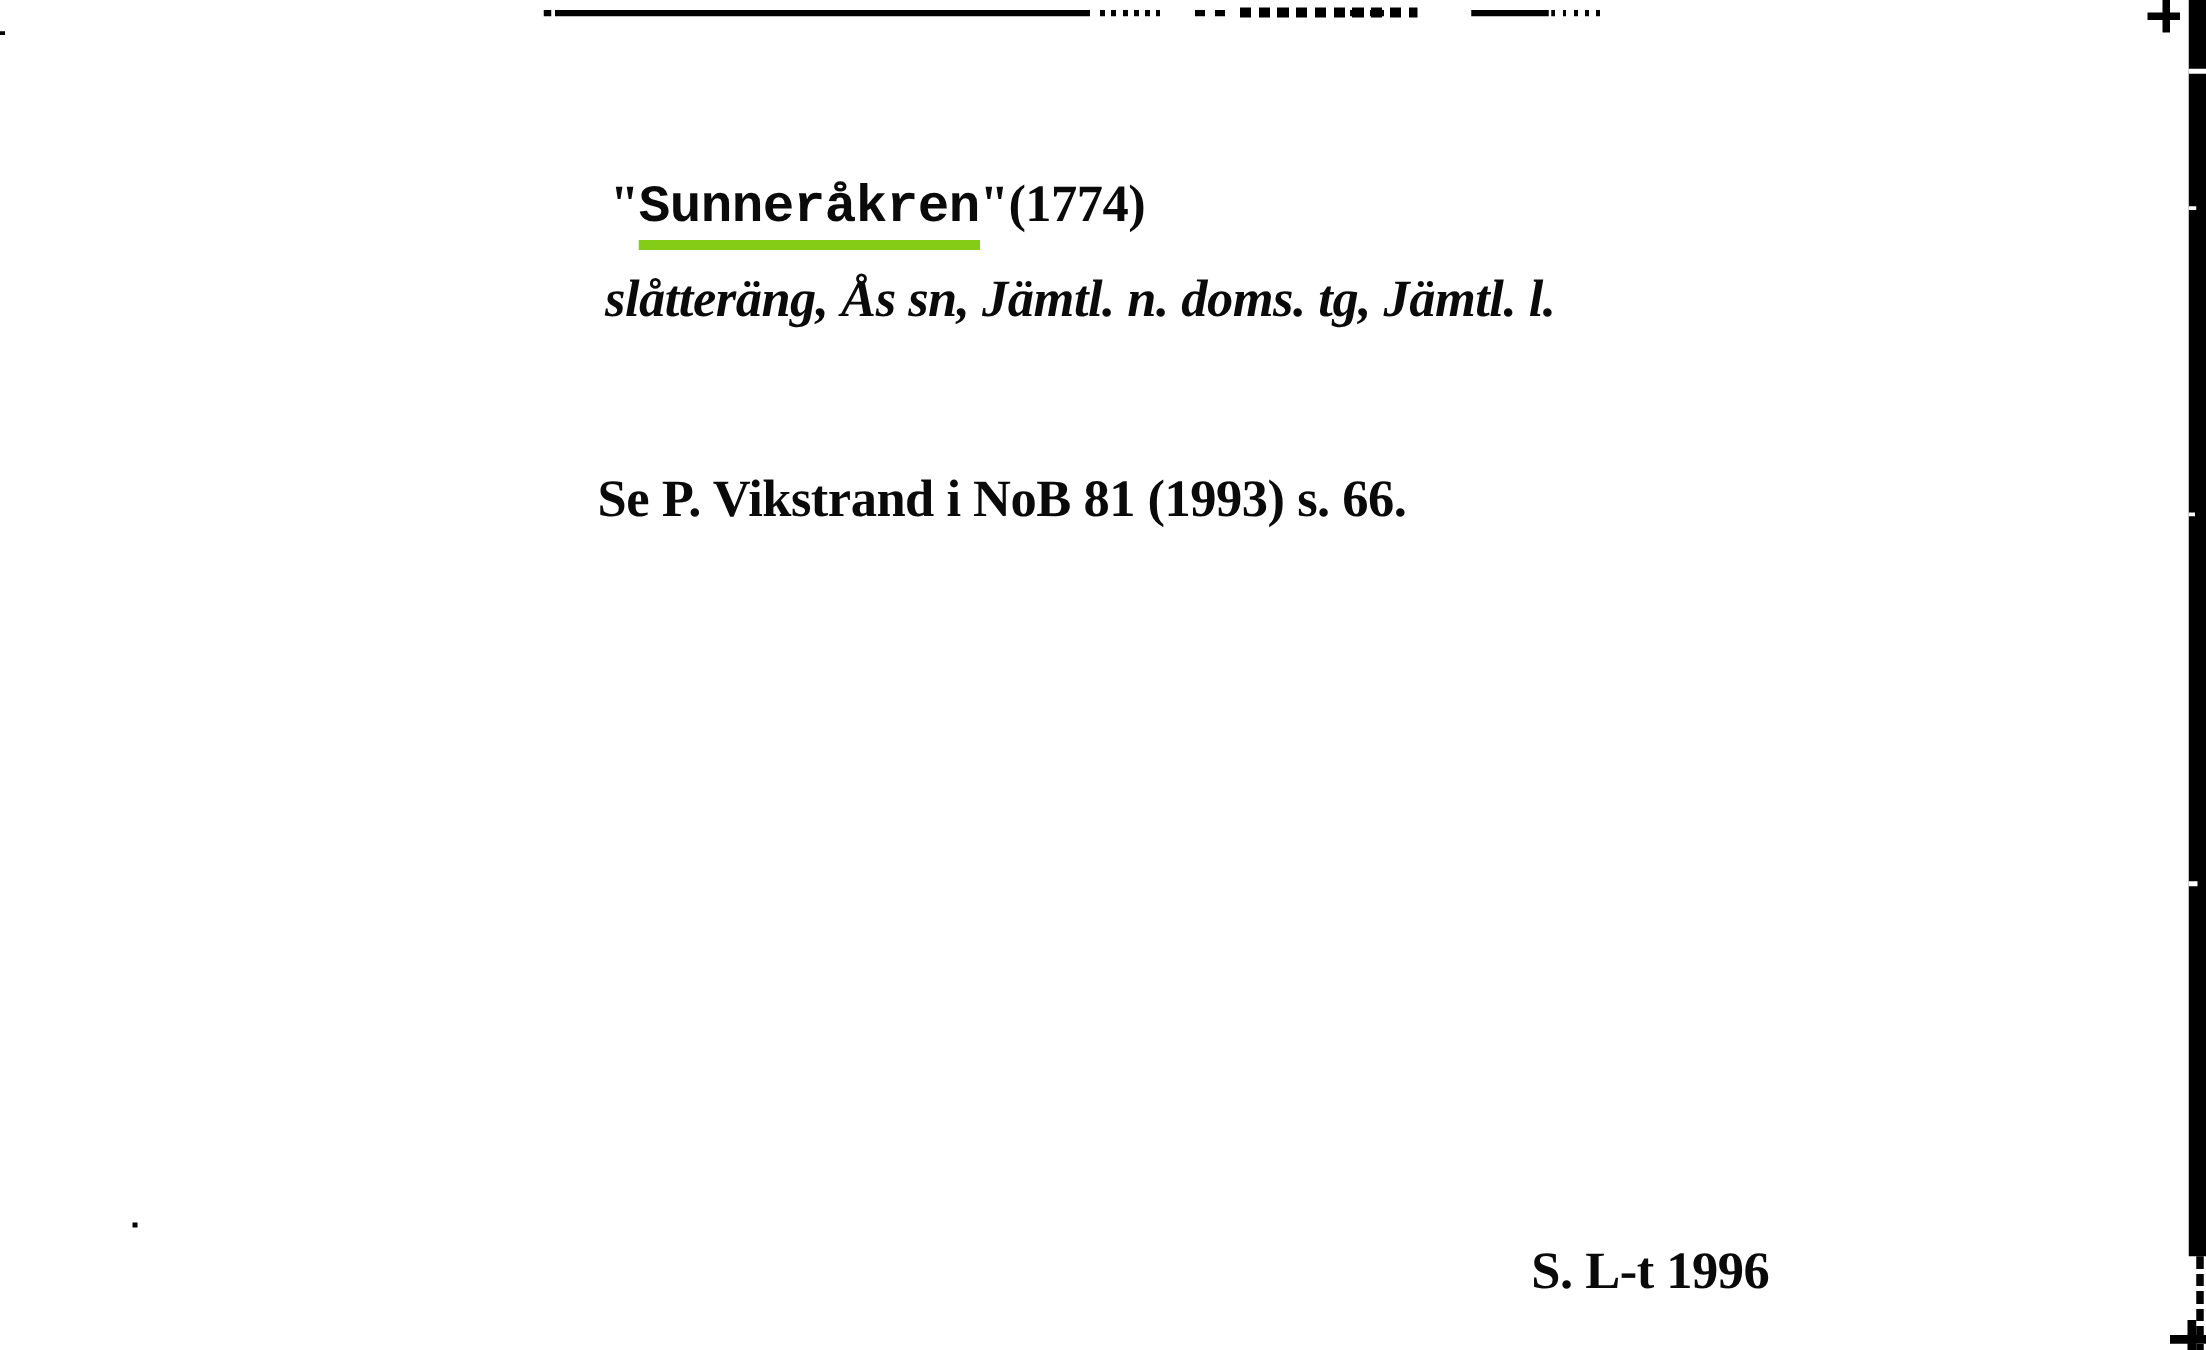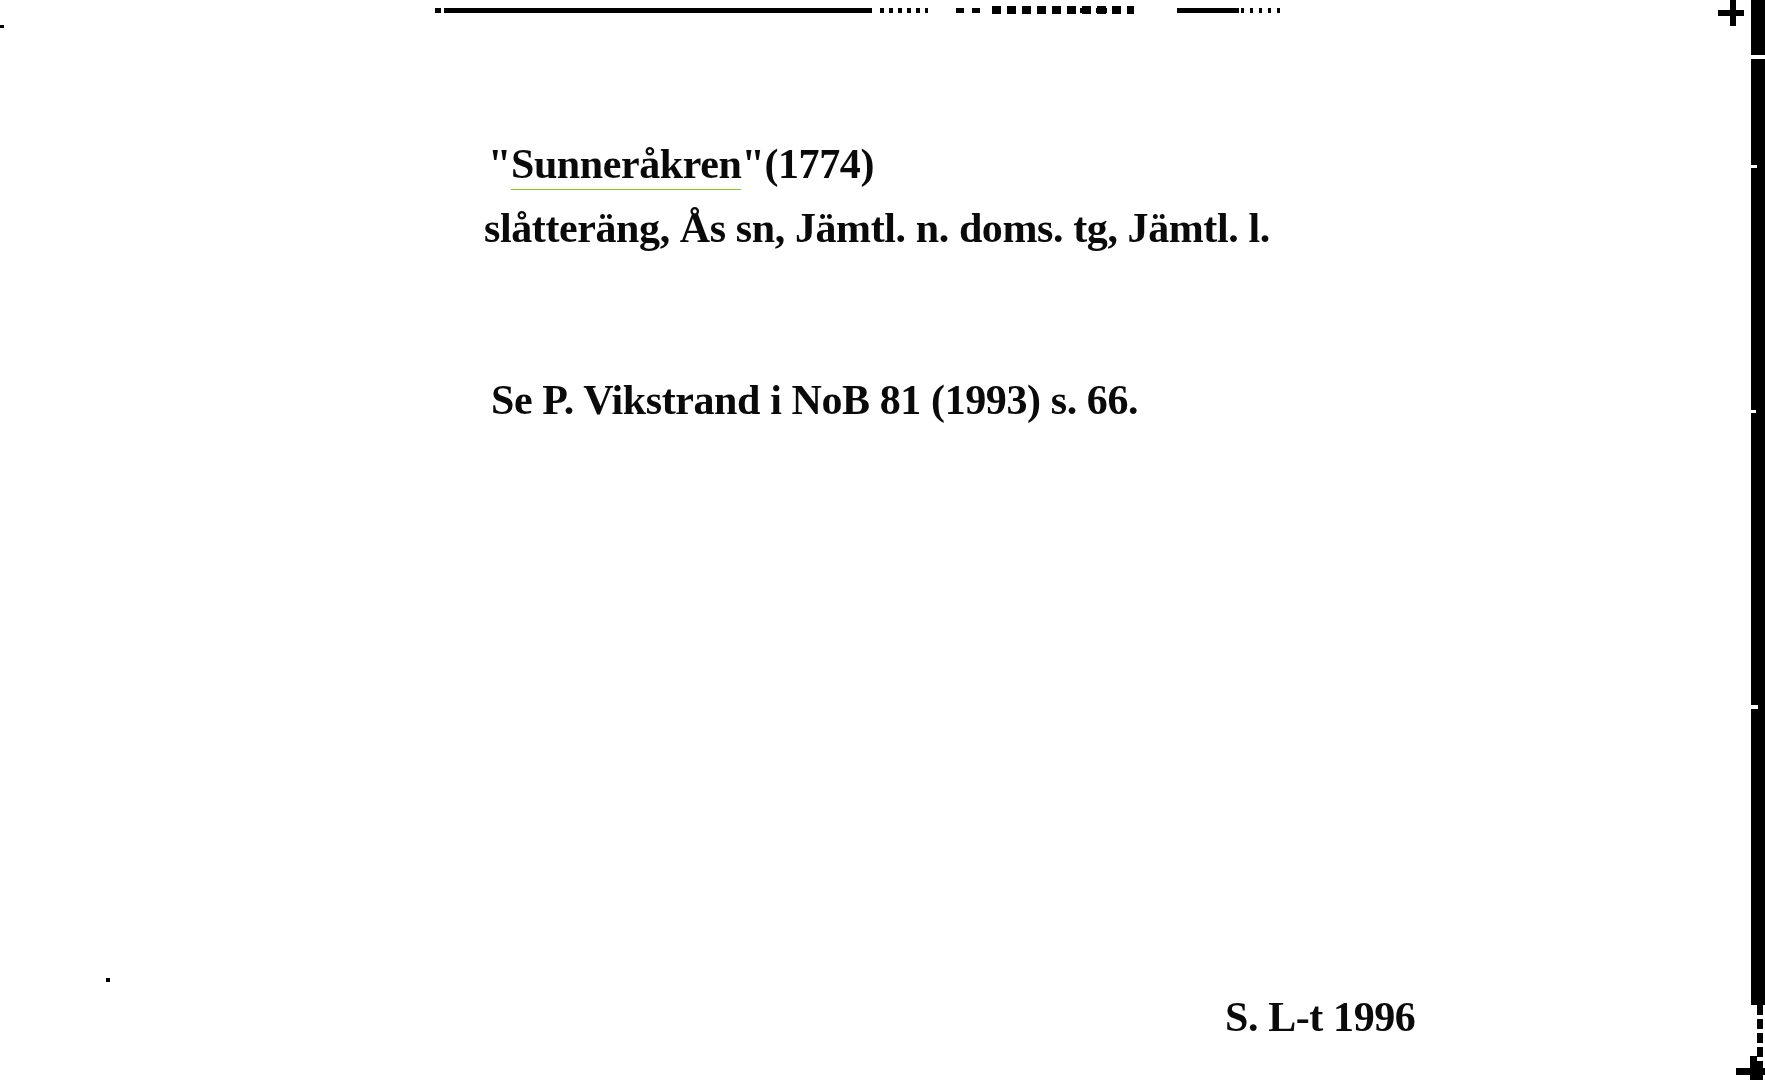--- a/index.html
+++ b/index.html
@@ -19,25 +19,26 @@
     position: absolute;
     font-size: 42px;
     font-weight: bold;
     letter-spacing: -0.4px;
     white-space: nowrap;
     color: #0a0a0a;
   }
   #headword-line { left: 488px; top: 140px; }
   #headword-line .year { }
   .underlined {
-    border-bottom: 1px solid #84cc16;
+    border-bottom: 8px solid #84cc16;
     padding-bottom: 2px;
+    font-family: Liberation Mono, monospace;
   }
-  #locality-line { left: 484px; top: 204px; }
-  #reference-line { left: 478px; top: 376px; margin-left: 13px; }
+  #locality-line { left: 484px; top: 216px; font-style: italic; }
+  #reference-line { left: 478px; top: 376px; }
   #signature-line { left: 1225px; top: 993px; }
 
   
   .topline-seg { position: absolute; top: 8px; height: 5px; background: #000; }
   .seg-tick      { left: 435px; width: 6px; }
   .seg-solid-1   { left: 444px; width: 428px; }
   .seg-dotted-1  { left: 880px; width: 48px; height: 5px;
                    background: repeating-linear-gradient(90deg, #000 0 4px, transparent 4px 9px); }
   .seg-dash-1    { left: 956px; width: 32px;
                    background: repeating-linear-gradient(90deg, #000 0 8px, transparent 8px 16px); }

